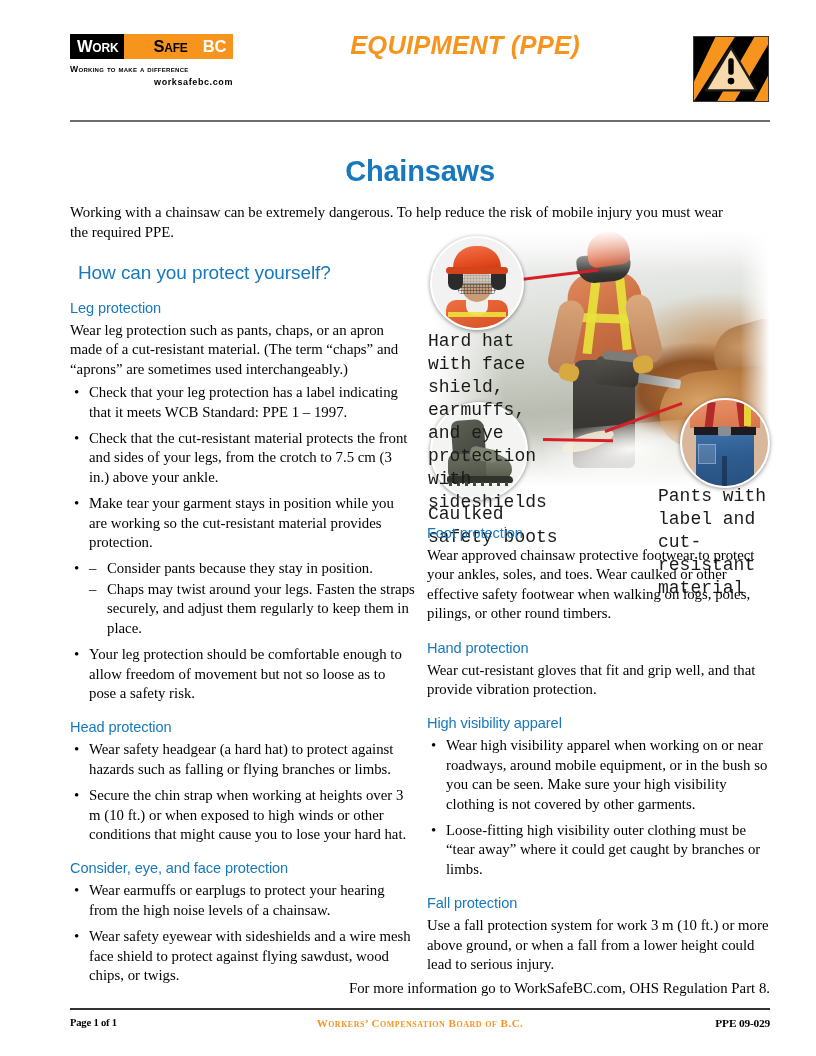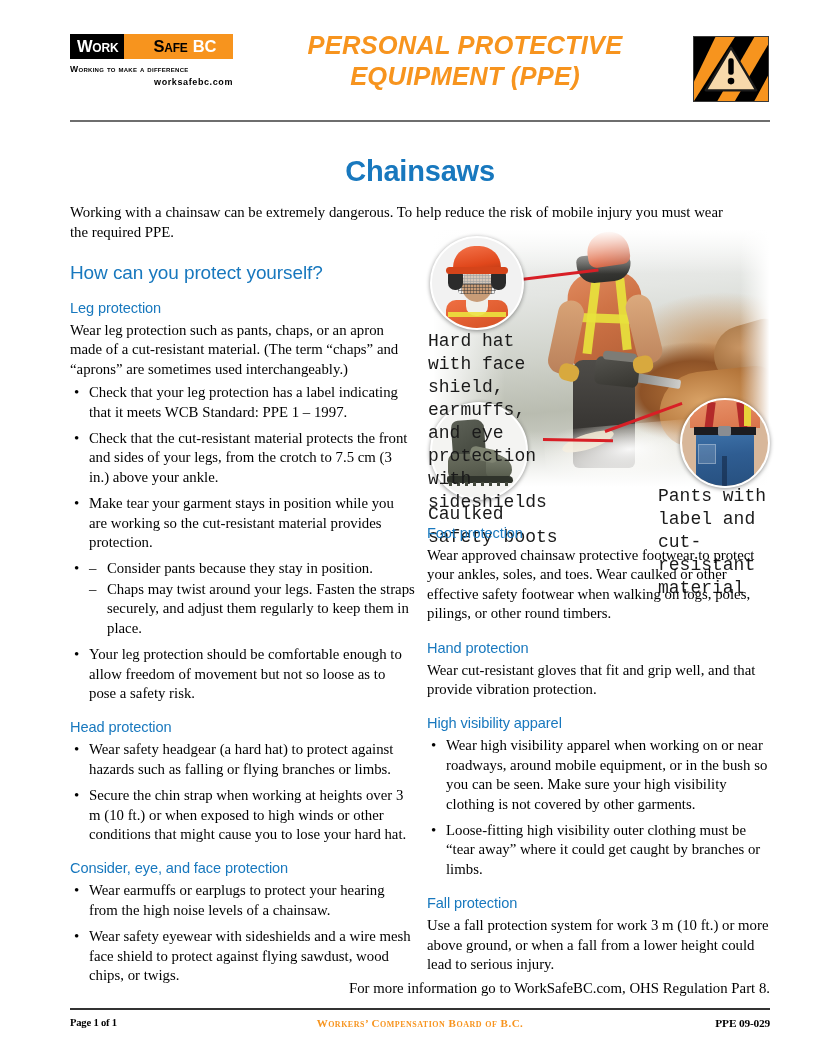--- a/index.html
+++ b/index.html
@@ -56,21 +56,21 @@
     display: flex;
     align-items: center;
     padding: 0 6px 0 5px;
     font-family: "Liberation Sans", sans-serif;
     font-weight: bold;
     font-size: 16.5px;
     font-variant: small-caps;
     letter-spacing: -0.2px;
   }
   .logo-safe .s1 { color: #000000; margin-left: 24px; }
-  .logo-safe .s2 { color: #ffffff; margin-left: 5px; }
+  .logo-safe .s2 { color: #ffffff; margin-left: 15px; }
   .logo-tag {
     font-family: "Liberation Sans", sans-serif;
     font-weight: bold;
     font-size: 8.6px;
     font-variant: small-caps;
     letter-spacing: 0.3px;
     color: #000000;
     margin-top: 5px;
   }
   .logo-url {
@@ -148,21 +148,21 @@
     position: absolute;
     left: 427px;
     top: 525px;
     width: 343px;
   }
   h2.q {
     font-family: "Liberation Sans", sans-serif;
     font-weight: normal;
     font-size: 19px;
     color: #1878be;
-    margin: 0 0 16px 0;
+    margin: 0 0 16px 8px;
     letter-spacing: -0.1px;
   }
   h3.sec {
     font-family: "Liberation Sans", sans-serif;
     font-weight: normal;
     font-size: 14.6px;
     color: #1878be;
     margin: 16px 0 5px 0;
     letter-spacing: -0.1px;
   }
@@ -545,21 +545,20 @@
         <div class="logo-safe">
           <span class="s1">Safe</span>
             <span class="s2">BC</span>
         </div>
       </div>
       <div class="logo-tag">Working to make a difference</div>
       <div class="logo-url">worksafebc.com</div>
     </div>
 
     <div class="header-title">
-      <div>PERSONAL PROTECTIVE</div>
       <div>EQUIPMENT (PPE)</div>
     </div>
 
     <div class="warn-icon">
       <svg width="100%" height="100%" viewBox="0 0 76 66" preserveAspectRatio="none">
         <rect x="0" y="0" width="76" height="66" fill="#000000"></rect>
         <g>
           <polygon points="0,46 22,0 42,0 0,66" fill="#f7941e"></polygon>
           <polygon points="24,66 62,0 76,0 76,8 42,66" fill="#f7941e"></polygon>
           <polygon points="62,66 76,40 76,66" fill="#f7941e"></polygon>

